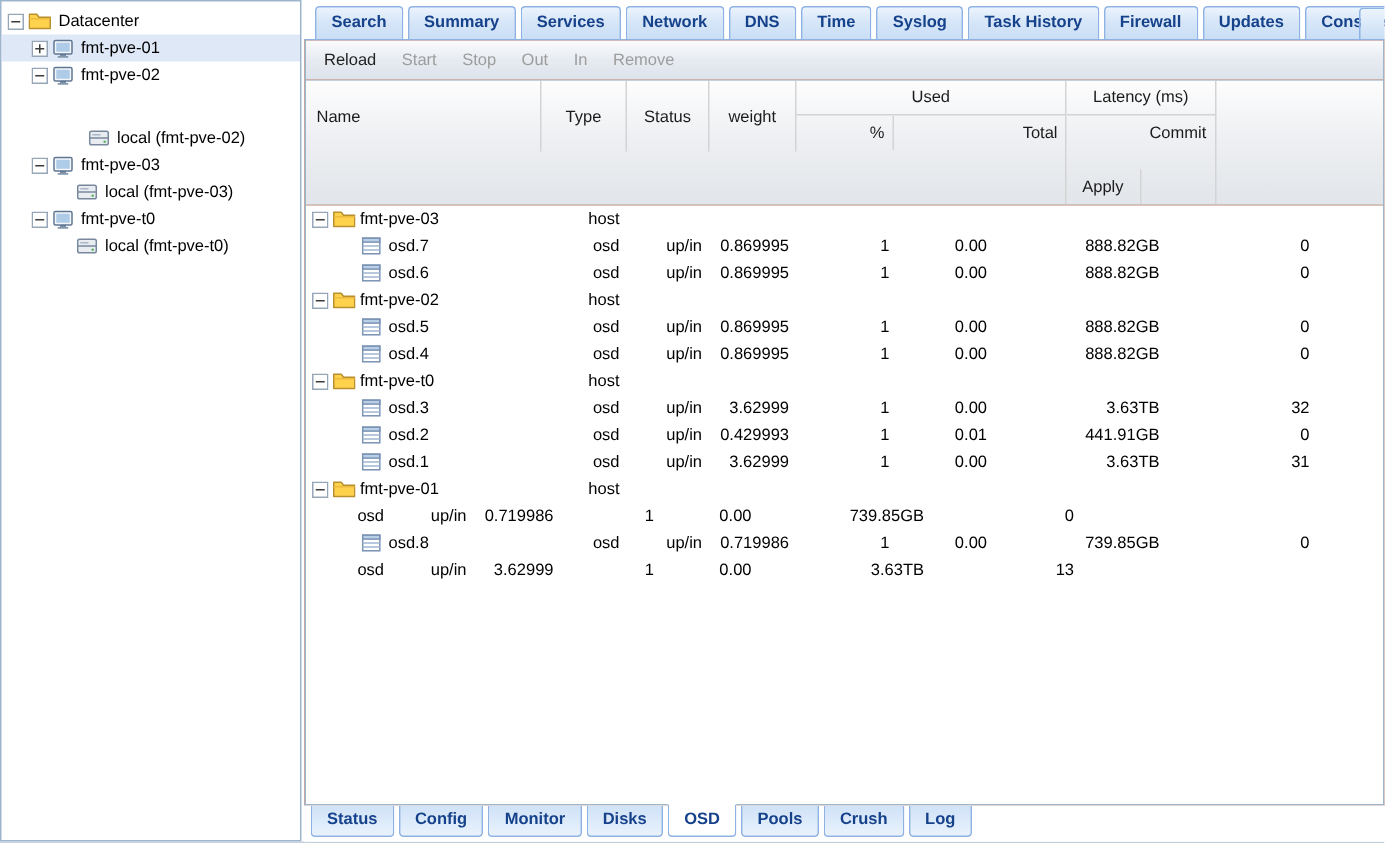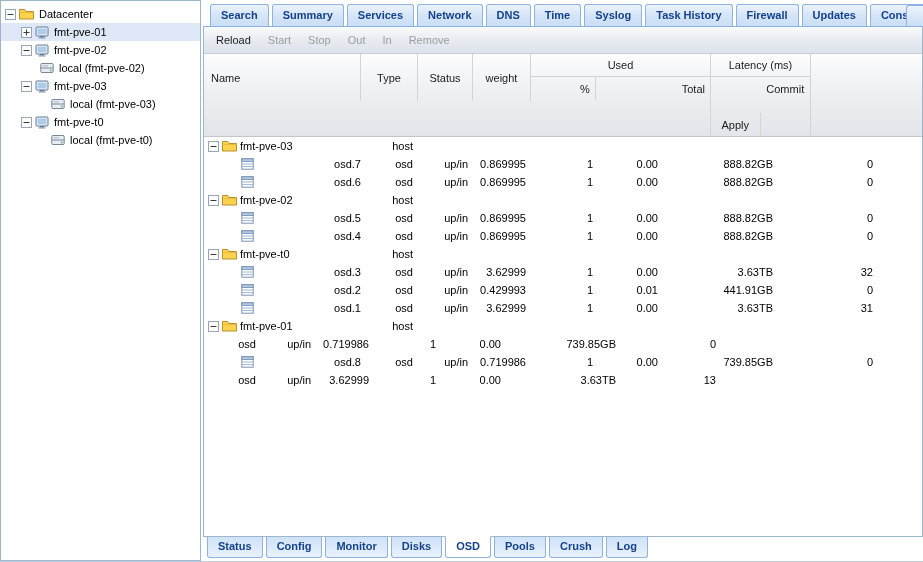--- a/index.html
+++ b/index.html
@@ -66,21 +66,21 @@
   .c-reweight{width:67px;} .c-used{width:180px;} .c-latency{width:100px;}
   .c-pct{width:65px;} .c-total{width:115px;} .c-apply{width:50px;margin-top:36px;} .c-commit{width:50px;}
   .c-fill{flex:1 1 auto; width:auto;}
 
   
   .grid-body { flex:1 1 auto; min-height:0; overflow:hidden; background:#fff; }
   .grid-row { display:flex; height:18px; line-height:18px; cursor:pointer; }
   .cell { text-align:right; padding-right:5px; overflow:hidden; white-space:nowrap; }
   .cell.c-name { text-align:left; padding-right:0; }
   .name-cell { display:flex; align-items:center; gap:3px; padding-left:4px; }
-  .osd-row .name-cell { padding-left:37px; gap:5px;justify-content:space-between; }
+  .osd-row .name-cell { padding-left:37px; gap:5px; }
 
   
   .tabstrip-bottom { flex:0 0 24px; display:flex; align-items:flex-start; gap:3px;
     padding-left:4px; background:#fff; }
   .tab-bottom { height:21px; line-height:19px; padding:0 10px; white-space:nowrap;
     border:1px solid var(--tab-border); border-top:0; border-radius:0 0 3px 3px;
     background:linear-gradient(#cfe2f7,#e9f2fc); color:var(--tab-text); font-weight:bold; cursor:pointer; }
   .tab-bottom.active { background:#fff; position:relative; margin-top:-1px; height:22px;
     border-top:1px solid #fff; }
 </style>
@@ -134,21 +134,21 @@
           <span class="icn">
             <svg width="14" height="13" viewBox="0 0 14 13">
               <rect x="1" y="1" width="12" height="9" rx="1" fill="#f4f6f9" stroke="#5f7792"></rect>
               <rect x="2.5" y="2.5" width="9" height="6" fill="#aecbe8"></rect>
               <rect x="5" y="10" width="4" height="1.2" fill="#5f7792"></rect>
               <rect x="3.5" y="11.3" width="7" height="1.2" fill="#8296ac"></rect>
             </svg>
           </span>
           <span class="tree-label">fmt-pve-02</span>
         </div>
-        <div class="tree-row" style="padding-left: 25px;">
+        <div class="tree-row" style="padding-left: 44px; margin-top: 24px;">
           <span class="icn spacer"></span>
           <span class="icn">
             <svg width="14" height="12" viewBox="0 0 14 12">
               <rect x="0.8" y="1.5" width="12.4" height="9" rx="1.2" fill="#e9edf2" stroke="#77889c"></rect>
               <line x1="0.8" y1="6" x2="13.2" y2="6" stroke="#77889c"></line>
               <circle cx="10.8" cy="8.5" r="0.9" fill="#62b566"></circle>
               <line x1="2.5" y1="3.8" x2="8" y2="3.8" stroke="#aab8c6"></line>
             </svg>
           </span>
           <span class="tree-label">local (fmt-pve-02)</span>

